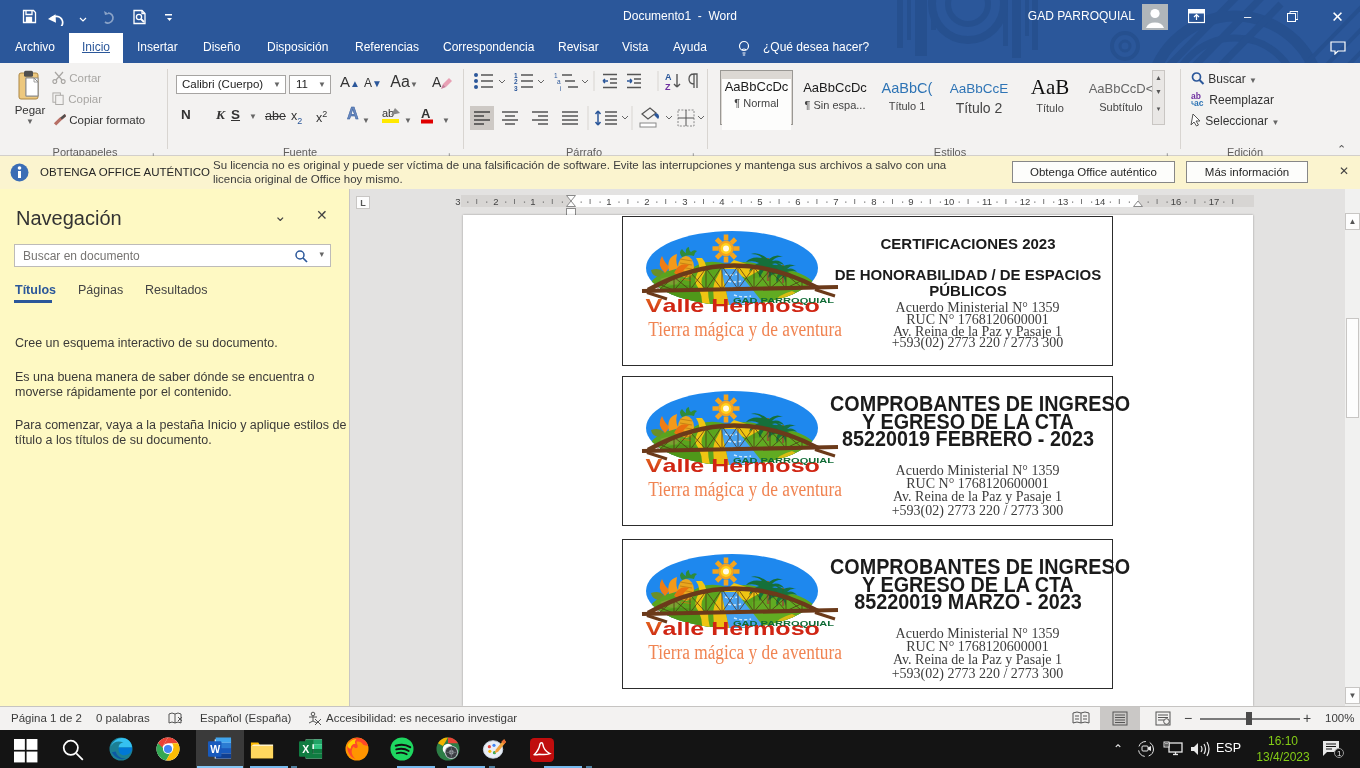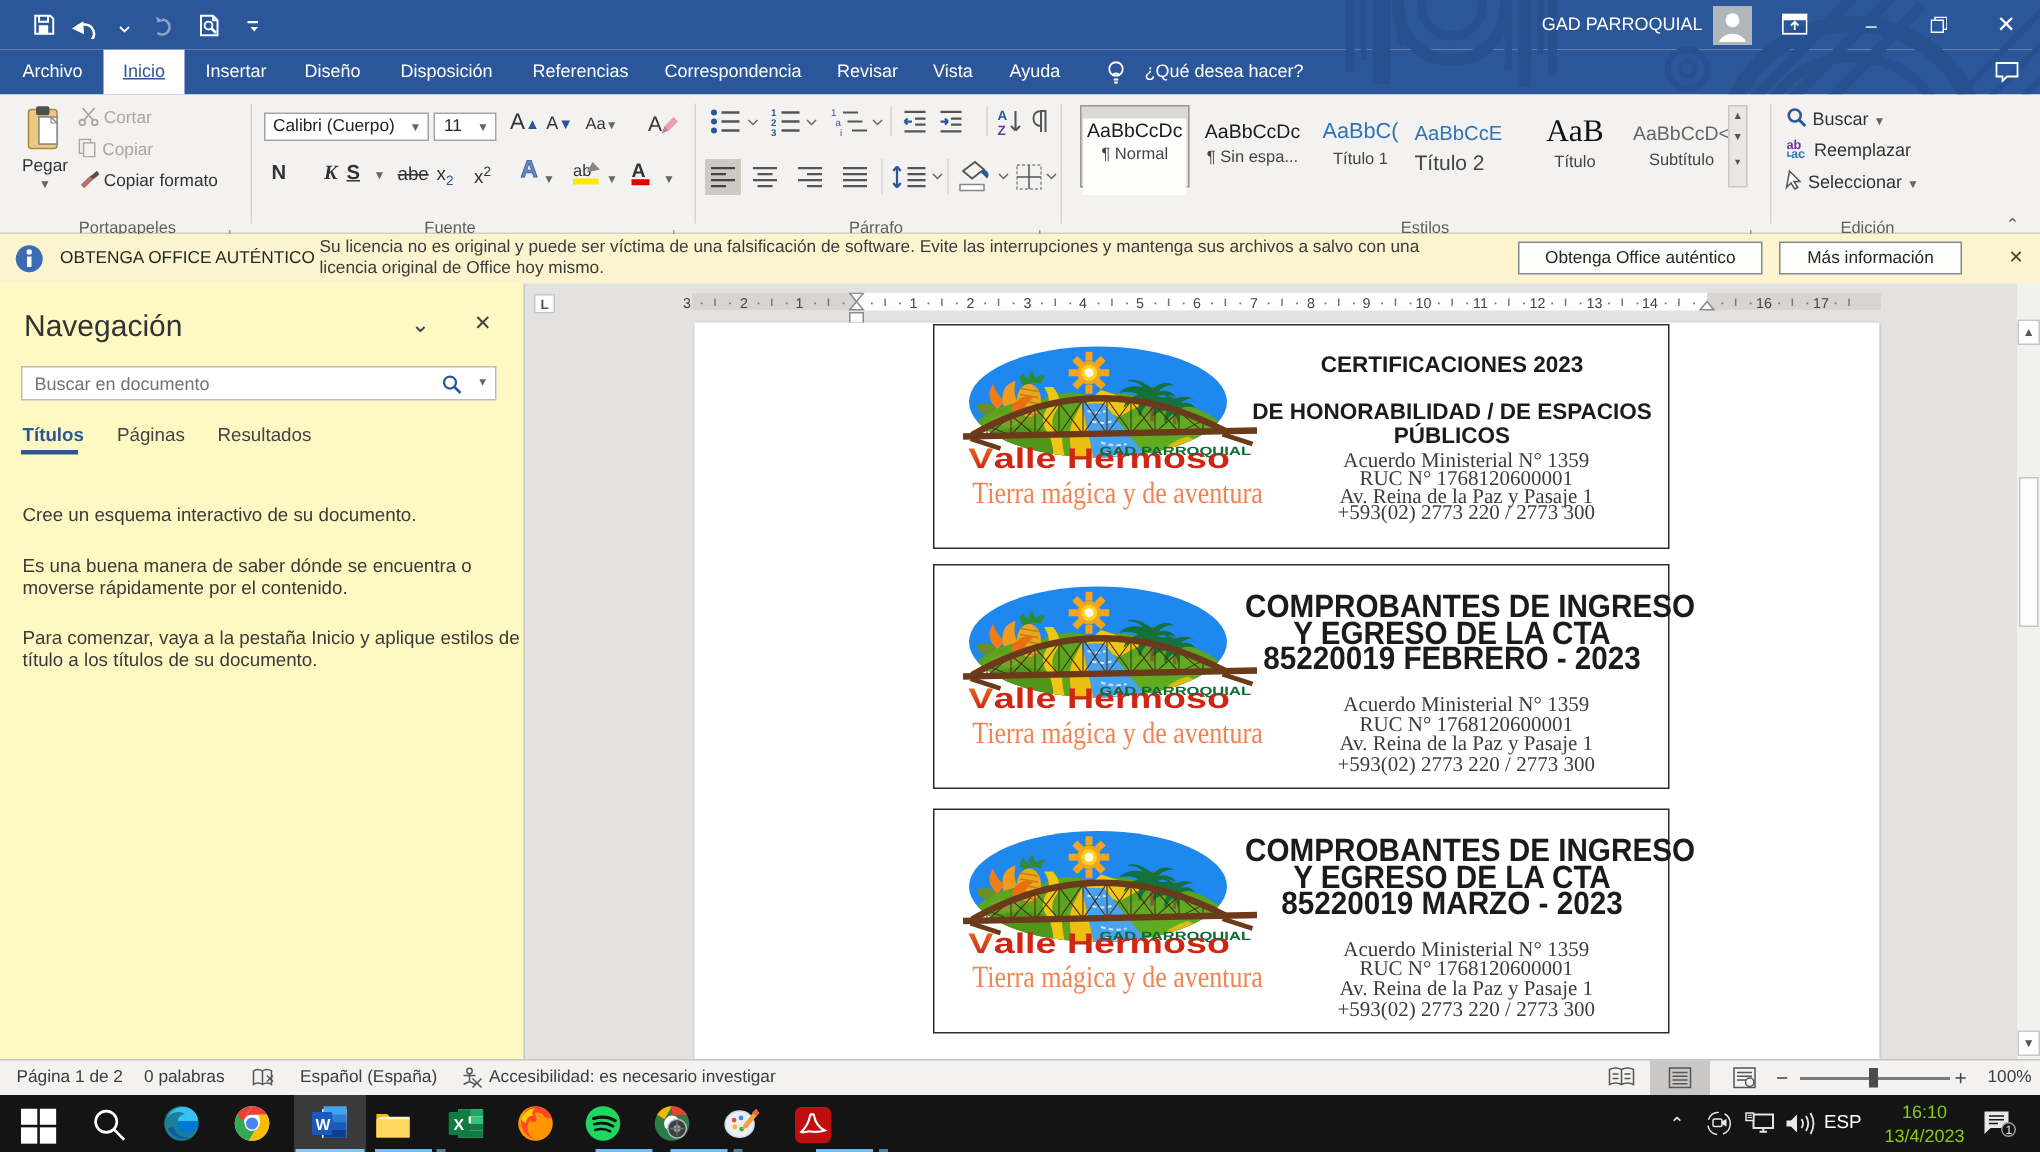--- a/index.html
+++ b/index.html
@@ -73,20 +73,21 @@
         <path d="M120 2.5 v3 h3"></path>
         <circle cx="117" cy="9" r="2.6"></circle>
         <path d="M119 11 l3 3" stroke-width="1.8"></path>
       </g>
       <g fill="#fff">
         <rect x="143" y="6" width="9" height="1.5"></rect>
         <path d="M145 10 l5 0 -2.5 3 z"></path>
       </g>
     </g>
   </svg>
+  <div id="titletext" class="abs">Documento1&nbsp; -&nbsp; Word</div>
   <div id="accname" class="abs">GAD PARROQUIAL</div>
   <div id="avatar" class="abs">
     <svg width="26" height="26" viewBox="0 0 26 26">
         <circle cx="13" cy="9.5" r="4.6" fill="#fff"></circle>
         <path d="M4 24 a9.5 8 0 0 1 18 0 z" fill="#fff"></path>
       </svg>
   </div>
   <svg class="abs" style="right:155px;top:9px;z-index:2" width="17" height="15" viewBox="0 0 17 15">
     <rect x="0.5" y="0.5" width="16" height="13" fill="none" stroke="#fff" stroke-width="1.2"></rect>
     <rect x="0.5" y="0.5" width="16" height="4" fill="#fff"></rect>
@@ -185,21 +186,21 @@
             <path d="M9 5 l4.5-4 1.5 2.5 -4.5 3.5 z" fill="#4f4f4f"></path>
           </svg> Copiar formato</div>
   </div>
   <div class="glabel" style="left:30px;width:110px">Portapapeles</div>
   <div class="dlauncher" style="left:152px">⌞</div>
   <div class="gsep" style="left:167px"></div>
 
   
   <div class="abs" style="left:176px;top:12px;width:110px;height:19px;background:#fff;border:1px solid #a6a4a2;font-size:11.5px;color:#222;line-height:17px;padding-left:5px">Calibri (Cuerpo) <span class="chev" style="position:absolute;right:4px;top:0">▼</span></div>
   <div class="abs" style="left:289px;top:12px;width:42px;height:19px;background:#fff;border:1px solid #a6a4a2;font-size:11.5px;color:#222;line-height:17px;padding-left:6px">11 <span class="chev" style="position:absolute;right:4px;top:0">▼</span></div>
-  <div class="abs" style="left:340px;top:10px;font-size:15px;color:#333">A<span style="font-size:10px;color:#2b579a">▲</span>&nbsp;<span style="font-size:12px">A</span><span style="font-size:10px;color:#2b579a">▼</span>&nbsp;&nbsp;<span style="font-size:11px">Aa</span><span class="chev">▼</span></div>
+  <div class="abs" style="left:340px;top:10px;font-size:15px;color:#333">A<span style="font-size:10px;color:#2b579a">▲</span>&nbsp;<span style="font-size:12px">A</span><span style="font-size:10px;color:#2b579a">▼</span>&nbsp;&nbsp;<span style="font-size:16px">Aa</span><span class="chev">▼</span></div>
   <svg class="abs" style="left:432px;top:11px" width="20" height="16" viewBox="0 0 20 16">
         <text x="0" y="13" font-size="14" fill="#333">A</text>
         <path d="M11 10 l6-6 3 3 -6 6 z" fill="#e8a0b4"></path>
         <path d="M11 10 l3 3 -5 2 z" fill="#c87f9b"></path>
       </svg>
   <div class="abs" style="left:181px;top:44px;font-size:13.5px;color:#333;font-weight:bold">N</div>
   <div class="abs" style="left:216px;top:44px;font-size:13.5px;color:#333;font-weight:bold;font-family:'Liberation Serif'"><i>K</i></div>
   <div class="abs" style="left:231px;top:44px;font-size:13.5px;color:#333;font-weight:bold;text-decoration:underline">S</div>
   <div class="abs" style="left:249px;top:49px;font-size:8px;color:#666">▼</div>
   <div class="abs" style="left:265px;top:46px;font-size:12.5px;color:#333;text-decoration:line-through">abe</div>
@@ -317,21 +318,21 @@
       </div>
     </div>
     <div class="abs" style="left:83px;top:1px;width:72px;height:54px;text-align:center">
       <div style="font-size:13px;color:#1a1a1a;margin-top:9px">AaBbCcDc</div>
       <div style="font-size:11px;color:#444;margin-top:4px">¶ Sin espa...</div>
     </div>
     <div class="abs" style="left:155px;top:1px;width:72px;height:54px;text-align:center">
       <div style="font-size:14.5px;color:#2e74b5;margin-top:9px">AaBbC(</div>
       <div style="font-size:11px;color:#444;margin-top:4px">Título 1</div>
     </div>
-    <div class="abs" style="left:227px;top:1px;width:72px;height:54px;text-align:left">
+    <div class="abs" style="left:227px;top:1px;width:72px;height:54px;text-align:center">
       <div style="font-size:13.5px;color:#2e74b5;margin-top:10px">AaBbCcE</div>
       <div style="font-size:14px;color:#444;margin-top:4px">Título 2</div>
     </div>
     <div class="abs" style="left:299px;top:1px;width:70px;height:54px;text-align:center">
       <div style="font-size:21px;color:#111;margin-top:4px;font-family:'Liberation Serif'">AaB</div>
       <div style="font-size:11px;color:#444;margin-top:2px">Título</div>
     </div>
     <div class="abs" style="left:369px;top:1px;width:72px;height:54px;text-align:center">
       <div style="font-size:13px;color:#666;margin-top:10px">AaBbCcD&lt;</div>
       <div style="font-size:11px;color:#444;margin-top:5px">Subtítulo</div>

